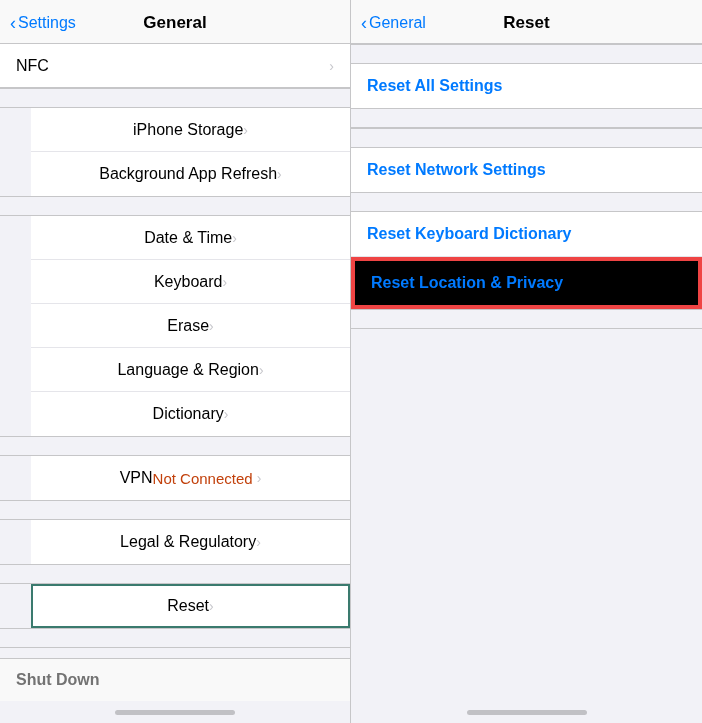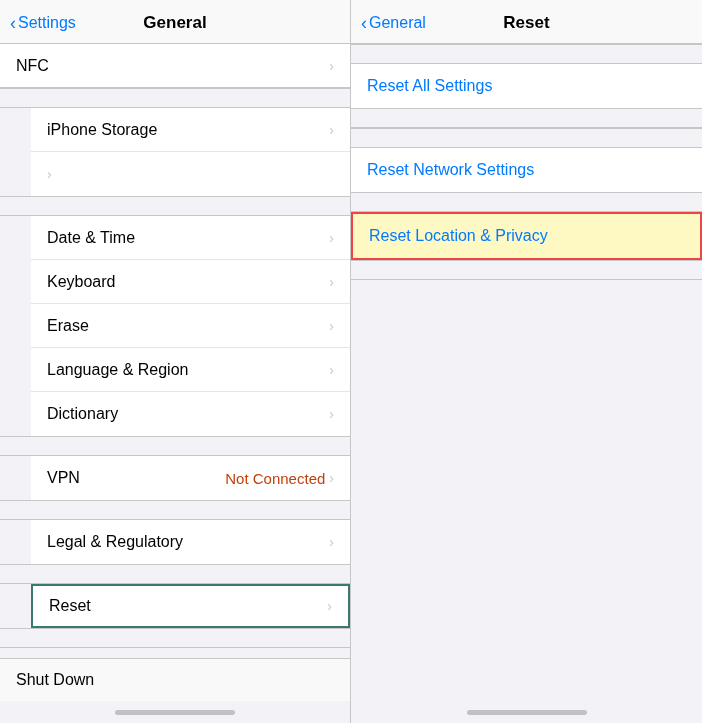--- a/index.html
+++ b/index.html
@@ -73,21 +73,21 @@
       border-top: 1px solid #c6c6c8;
       border-bottom: 1px solid #c6c6c8;
     }
 
     .list-item {
       background: #fff;
       border-bottom: 1px solid #e5e5ea;
       padding: 11px 16px;
       display: flex;
       align-items: center;
-      justify-content: space-between;
+      justify-content: center;
       min-height: 44px;
       cursor: pointer;
       margin-left: 31px;
     }
 
     .list-item:last-child {
       border-bottom: none;
     }
 
     .list-item.active-selected {
@@ -127,62 +127,64 @@
       text-align: center;
     }
 
     .bottom-bar {
       border-top: 1px solid #c6c6c8;
       background: #f9f9f9;
       padding: 12px 16px;
     }
 
     .shut-down-label {
-      color: #000000;
+      color: #737373;
       font-size: 16px;
       cursor: pointer;
+      font-weight: bold;
     }
 
     
     .right-panel {
       width: 351px;
       height: 723px;
       background: #f2f2f7;
       display: flex;
       flex-direction: column;
       overflow: hidden;
     }
 
     .reset-list {
       flex: 1;
       overflow-y: auto;
     }
 
     .reset-group {
       background: #fff;
       margin: 0;
+      font-weight: bold;
     }
 
     .reset-item {
       padding: 13px 16px;
       border-bottom: 1px solid #e5e5ea;
       background: #fff;
       cursor: pointer;
       min-height: 44px;
       display: flex;
       align-items: center;
     }
 
     .reset-item:last-child {
       border-bottom: none;
     }
 
     .reset-item.active-selected {
-      border: 2px solid #ef4444;
-      background: #fef9c3;
+      border: 4px solid #ef4444;
+      background: #000000;
     }
 
     .reset-item-label {
       color: #007aff;
       font-size: 16px;
     }
 
     
     .home-indicator {
       height: 22px;
@@ -222,20 +224,21 @@
 
     <div class="section-separator"></div>
     <div class="section-group">
       <div class="list-item">
         <span class="list-item-label">iPhone Storage</span>
         <div class="list-item-right">
           <span class="chevron-right">›</span>
         </div>
       </div>
       <div class="list-item">
+        <span class="list-item-label">Background App Refresh</span>
         <div class="list-item-right">
           <span class="chevron-right">›</span>
         </div>
       </div>
     </div>
 
     <div class="section-separator"></div>
     <div class="section-group">
       <div class="list-item">
         <span class="list-item-label">Date &amp; Time</span>
@@ -334,20 +337,23 @@
 
     <div class="section-separator"></div>
     <div class="reset-group">
       <div class="reset-item">
         <span class="reset-item-label">Reset Network Settings</span>
       </div>
     </div>
 
     <div class="section-separator"></div>
     <div class="reset-group">
+      <div class="reset-item">
+        <span class="reset-item-label">Reset Keyboard Dictionary</span>
+      </div>
       <div class="reset-item active-selected">
         <span class="reset-item-label">Reset Location &amp; Privacy</span>
       </div>
     </div>
     <div class="section-separator"></div>
   </div>
 
   <div class="home-indicator">
     <div class="home-bar"></div>
   </div>

